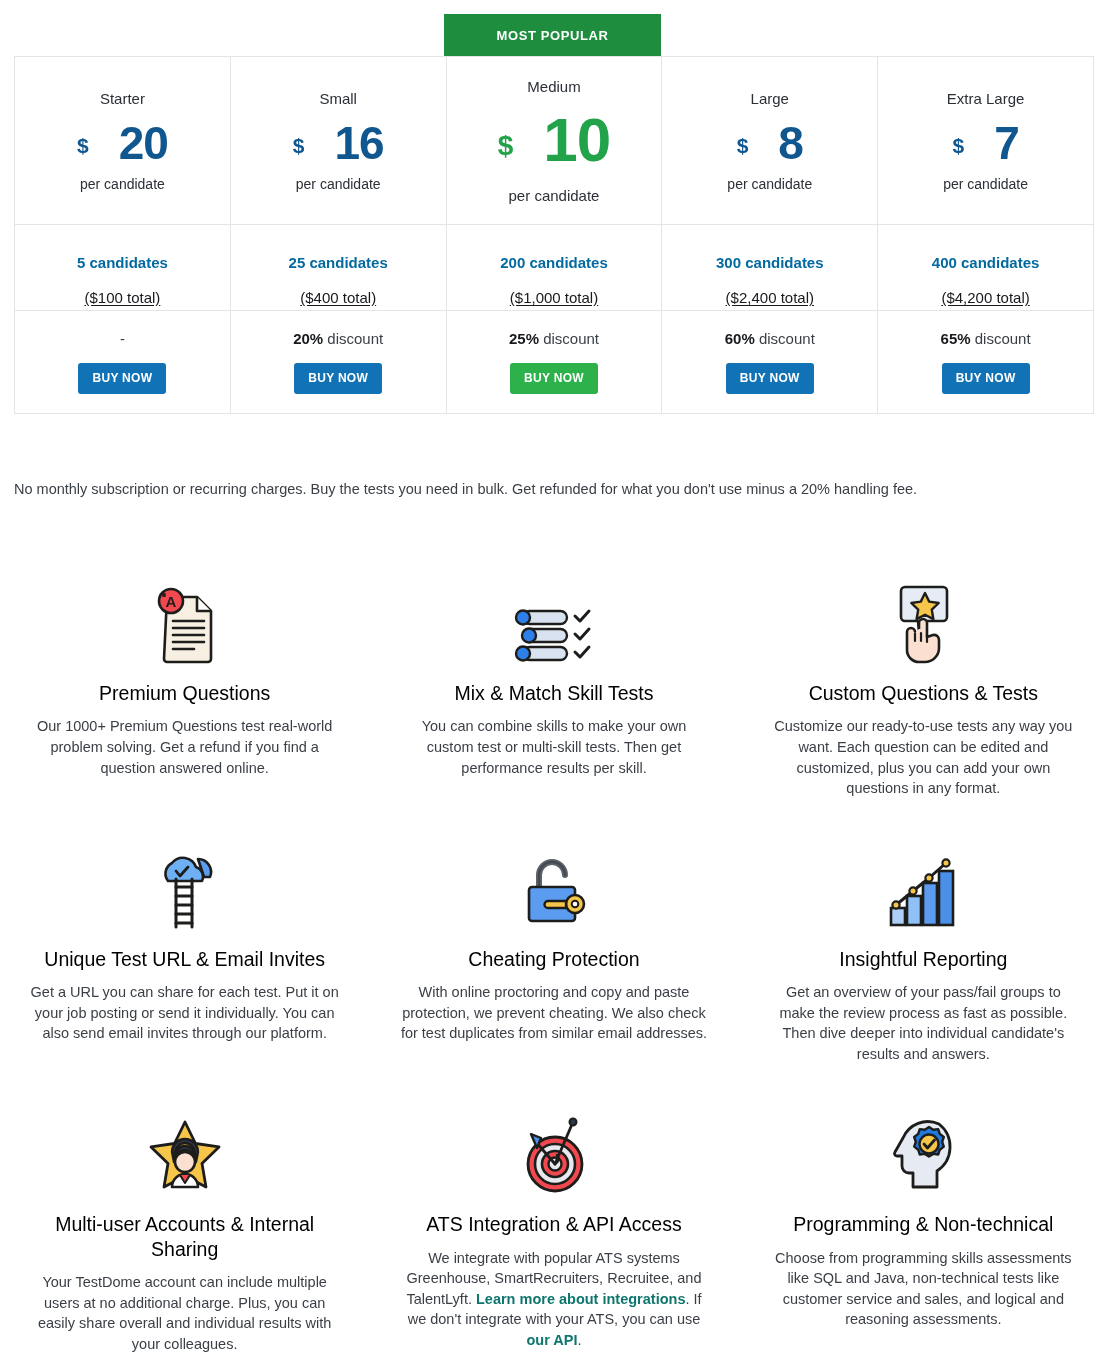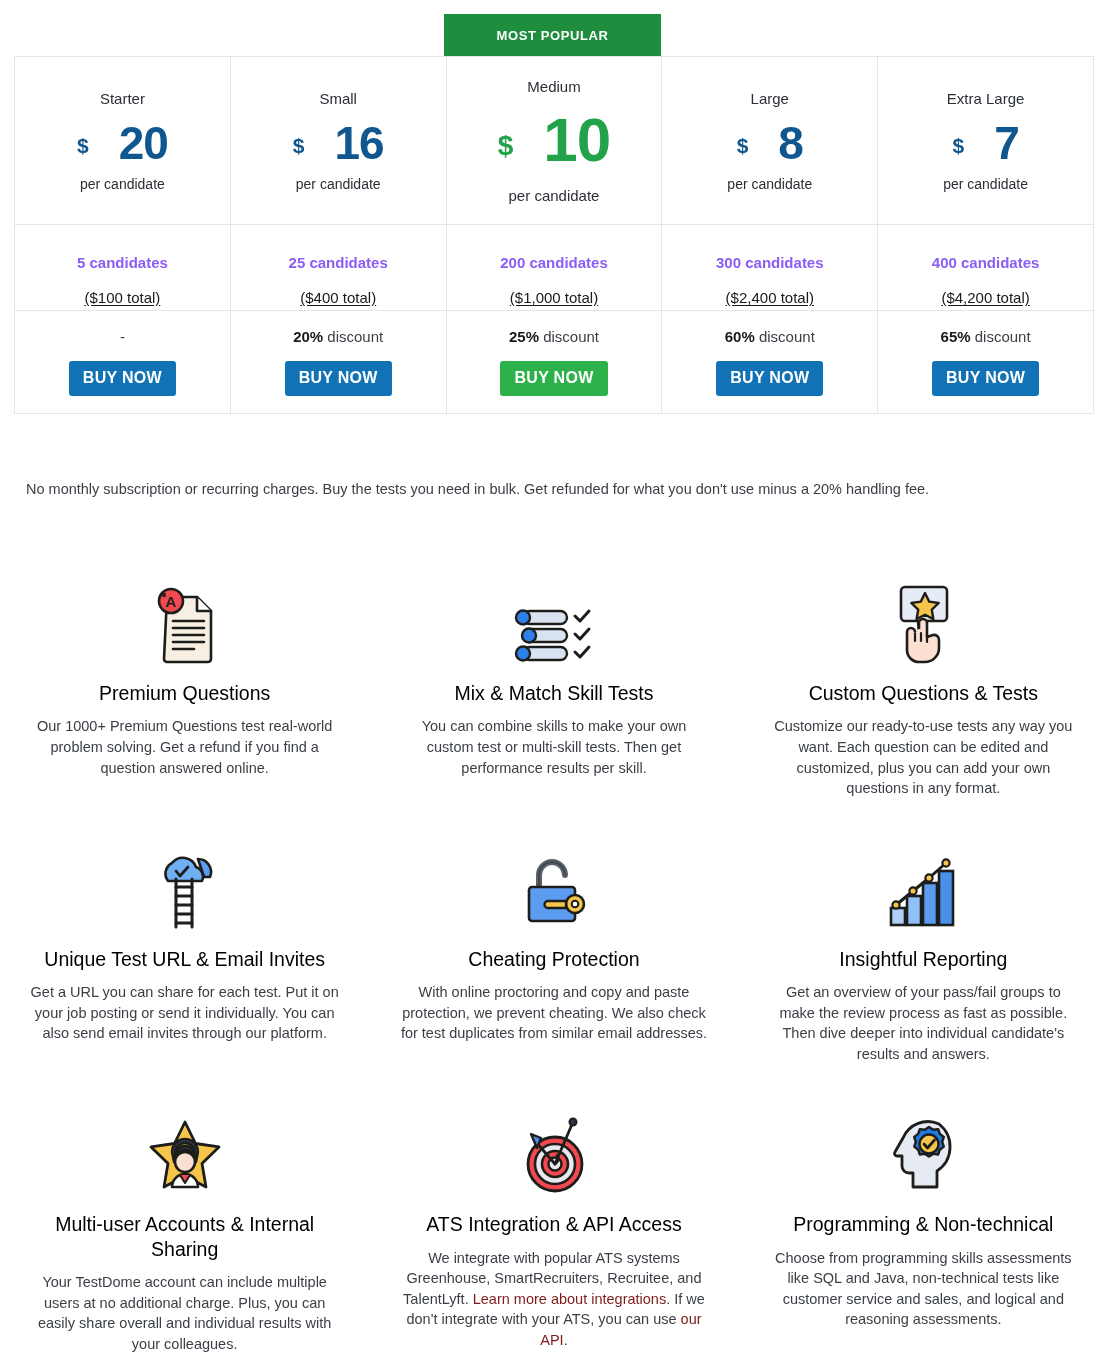--- a/index.html
+++ b/index.html
@@ -62,53 +62,53 @@
   .price .cur { font-size: 21px; vertical-align: super; font-weight: bold; }
   .price .amt { font-size: 46px; letter-spacing: -1px; margin-left: 30px; }
   .price.big .cur { font-size: 28px; }
   .price.big .amt { font-size: 62px; }
   .price.green { color: #22a34a; }
   .per { font-size: 14px; color: #2b2f36; }
   .per.big { margin-top: 16px; font-size: 15px; }
 
   
   .r2 td { height: 86px; }
-  .cand { font-size: 15px; font-weight: bold; color: #8b5cf6; margin-top: 26px; }
+  .cand { font-size: 15px; font-weight: bold; color: #0369a1; margin-top: 26px; }
   .total {
     font-size: 15px; color: #17191c;
     margin-top: 18px;
     display: inline-block;
   }
   .total u { text-decoration: underline; text-underline-offset: 2px; }
 
   
   .r3 td { height: 103px; padding-top: 6px; }
   .disc { font-size: 15px; color: #3a3f46; }
   .disc b { color: #17191c; font-weight: bold; }
   .dash { font-size: 15px; color: #3a3f46; }
   .buy {
     display: inline-block;
     margin-top: 16px;
     padding: 8px 14px 9px;
     background: #1272b6;
     color: #ffffff;
-    font-size: 16px;
+    font-size: 12px;
     font-weight: bold;
     letter-spacing: 0.3px;
     border: none;
     border-radius: 3px;
     cursor: pointer;
     font-family: "Liberation Sans", sans-serif;
   }
   .buy.green { background: #2db14b; }
 
   
   .disclaimer {
     position: absolute;
-    left: 26px; top: 479px;
+    left: 14px; top: 479px;
     width: 1060px;
     font-size: 14.5px;
     color: #3a3f46;
     line-height: 1.5;
   }
 
   
   .features {
     position: absolute;
     left: 0; top: 575px;
@@ -126,21 +126,21 @@
     font-weight: normal;
     line-height: 1.25;
     margin-bottom: 11px;
   }
   .fdesc {
     font-size: 14.5px;
     color: #3a3f46;
     line-height: 1.42;
     text-align: center;
   }
-  .fdesc a { color: #7f1d1d; font-weight: normal; text-decoration: none; }
+  .fdesc a { color: #0f766e; font-weight: bold; text-decoration: none; }
 </style>
 </head>
 <body>
 
 <div class="page">
 
   <div class="pricing-wrap">
     <div class="popular-banner">MOST POPULAR</div>
     <table class="pricing">
       <tbody>

